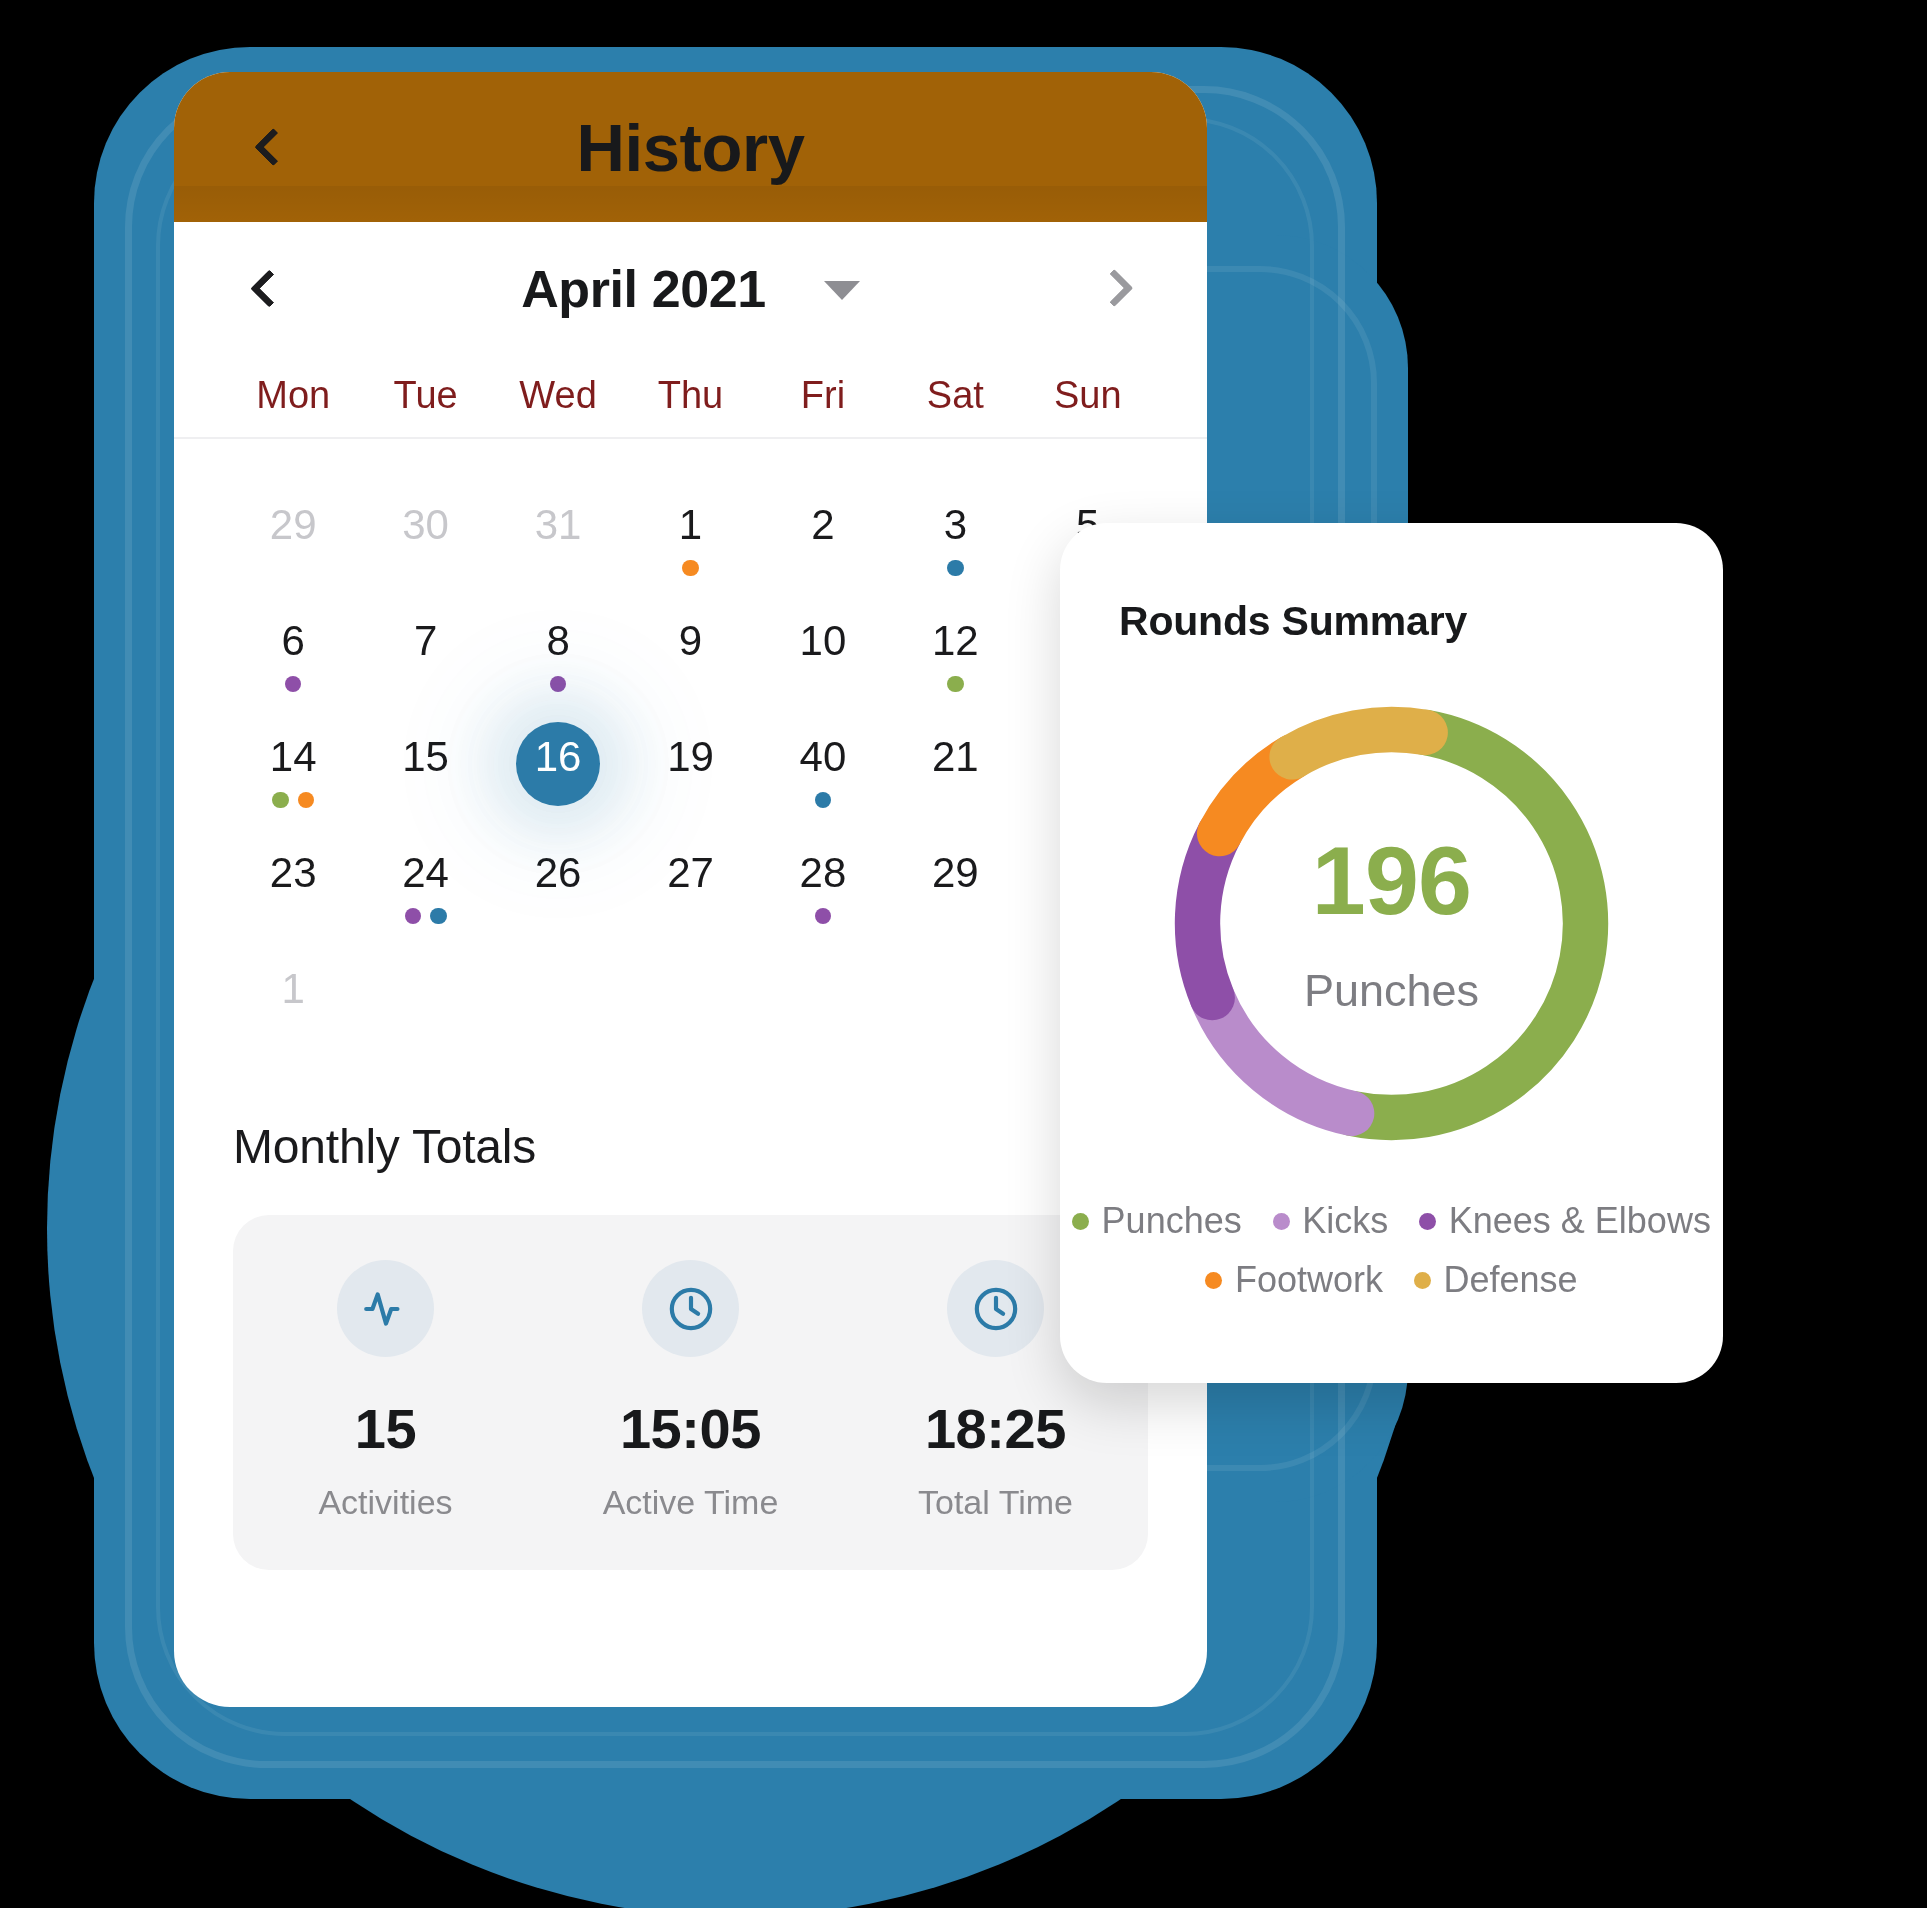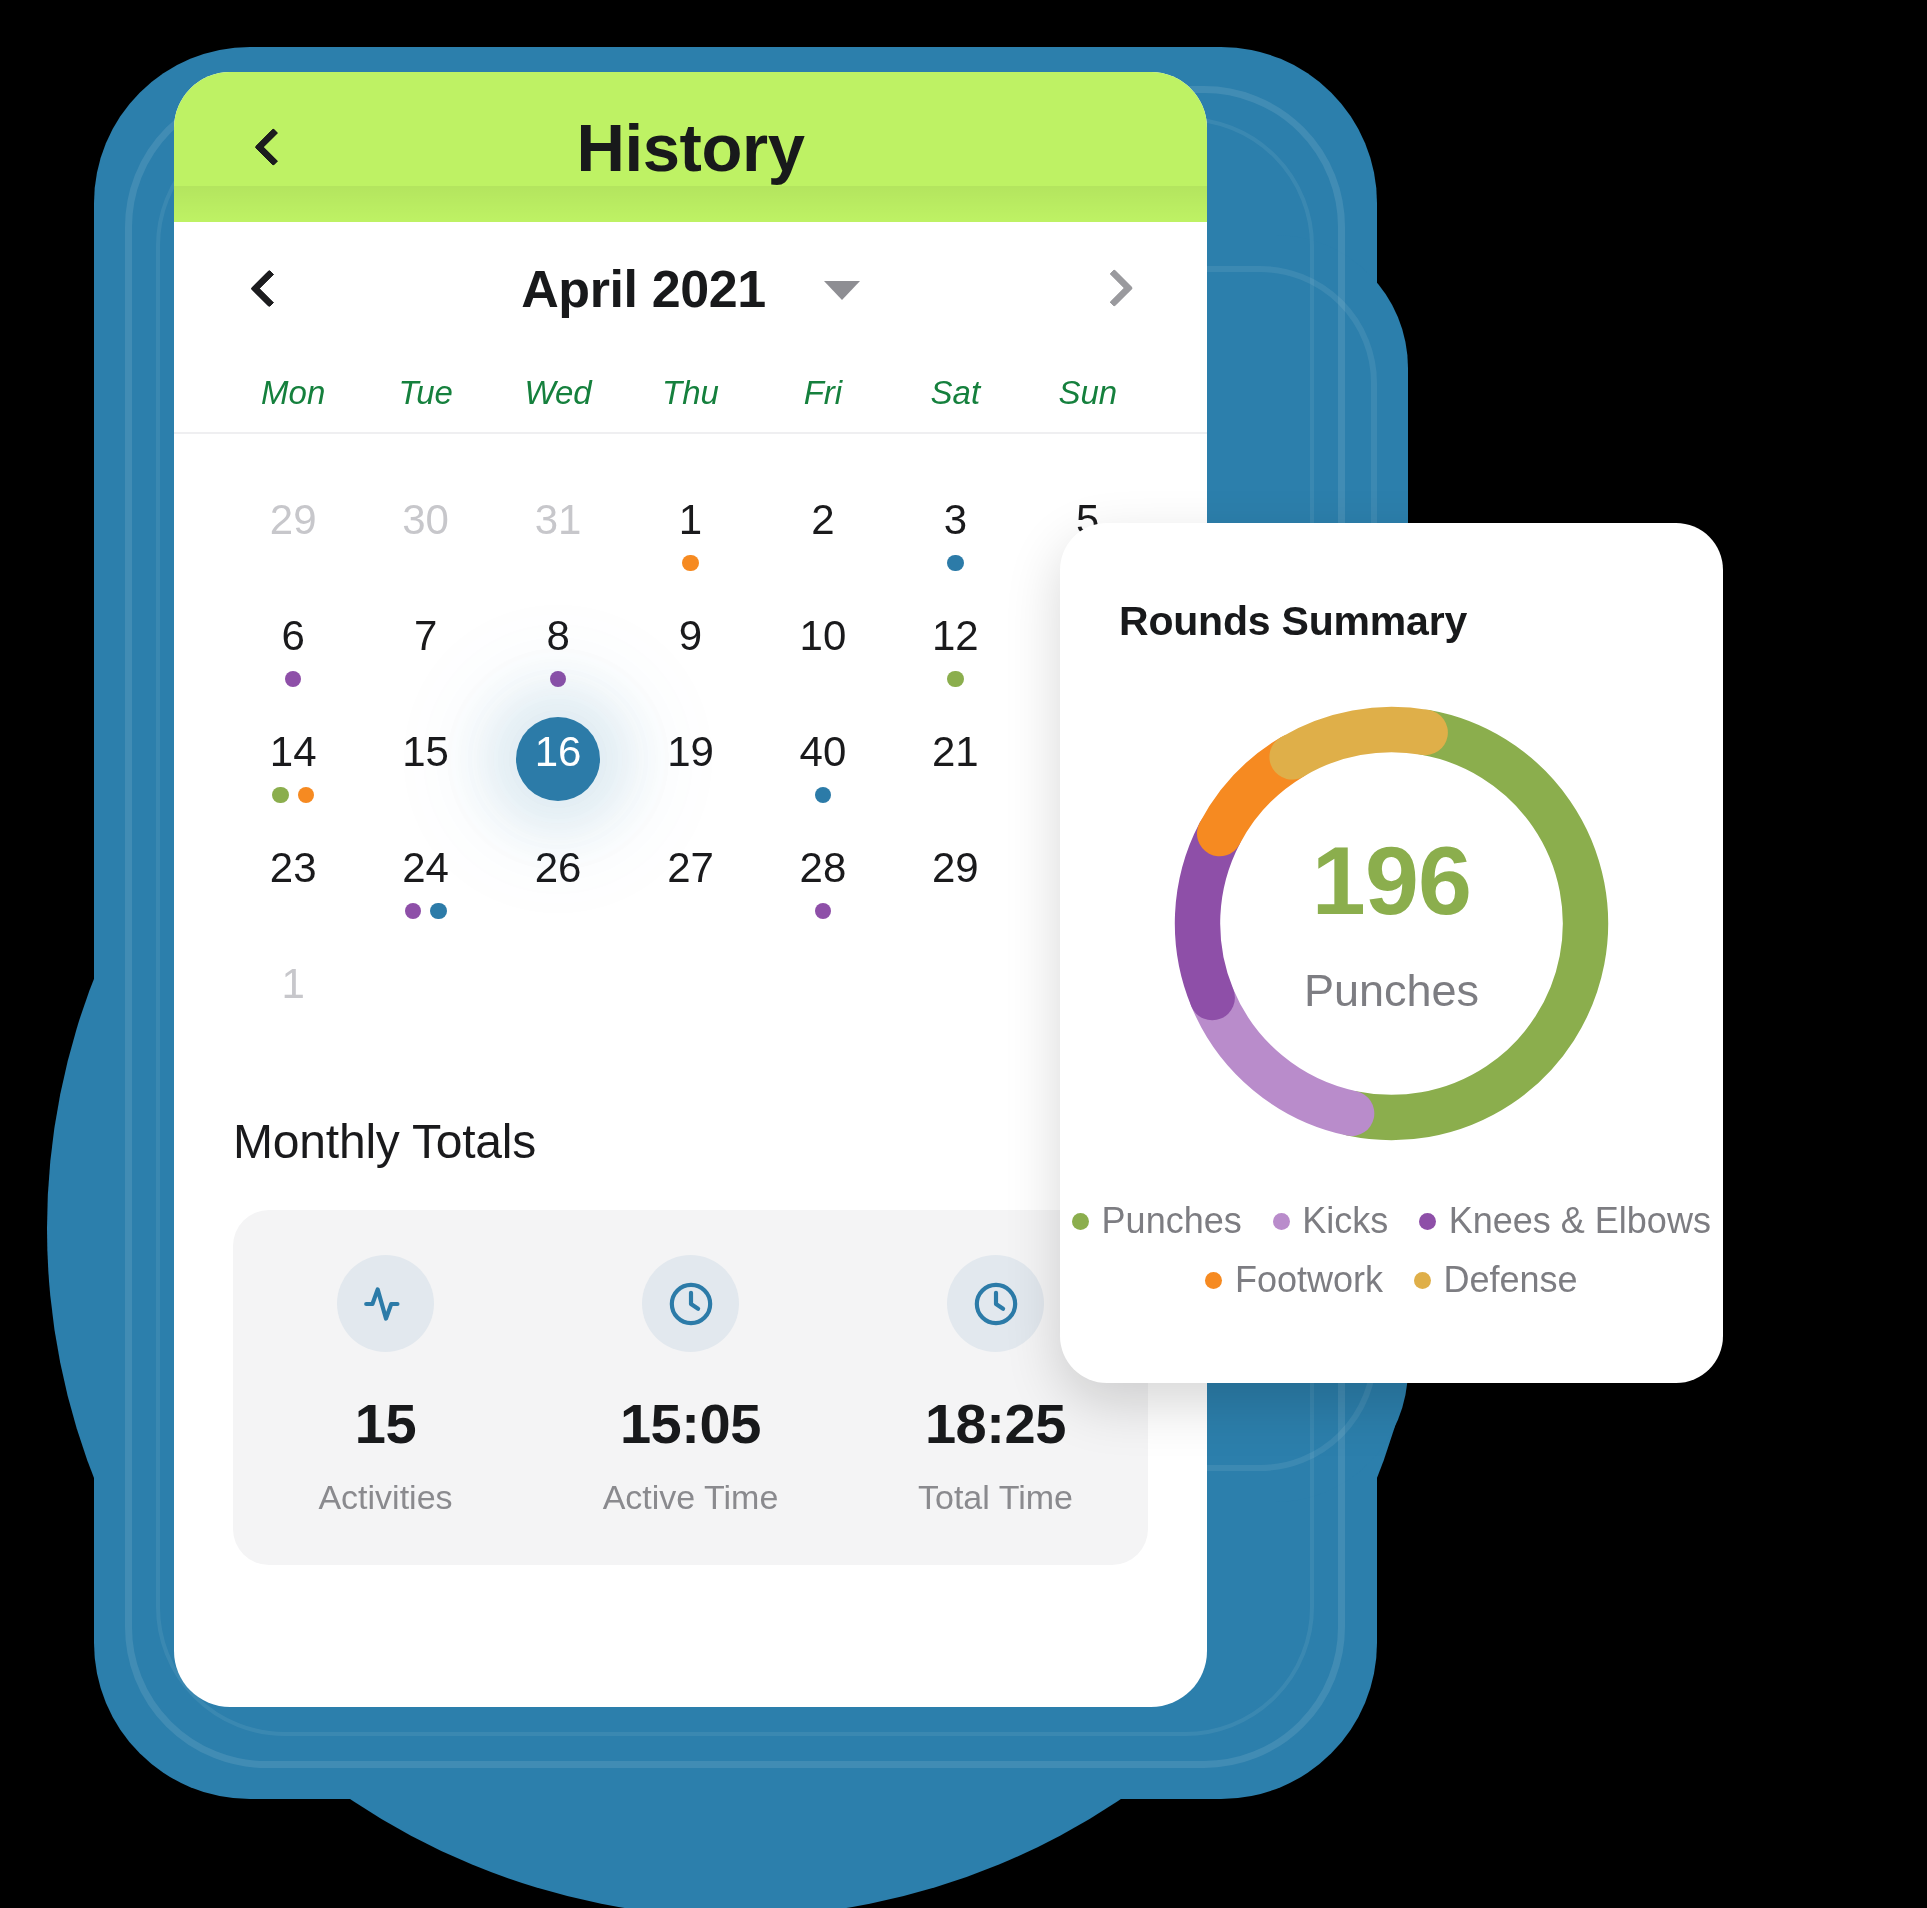--- a/index.html
+++ b/index.html
@@ -59,21 +59,21 @@
     width: 1033px; height: 1635px;
     background: #FFFFFF;
     border-radius: 56px;
     overflow: hidden;
   }
 
   
   .titlebar {
     position: relative;
     height: 150px;
-    background: #bef264;
+    background: #a16207;
     display: flex;
     align-items: center;
   }
   .titlebar:after {
     content: "";
     position: absolute; left: 0; right: 0; bottom: 0;
     height: 36px;
     background: linear-gradient(to bottom, rgba(0,0,0,0.055), rgba(0,0,0,0));
     pointer-events: none;
   }
@@ -141,24 +141,23 @@
   
   .weekdays {
     display: grid;
     grid-template-columns: repeat(7, 1fr);
     padding: 19px 53px 20.3px 53px;
     border-bottom: 2.3px solid #EFEFF1;
     margin: 0 0px;
   }
   .weekday {
     text-align: center;
-    font-size: 33px;
-    color: #15803d;
+    font-size: 38px;
+    color: #7f1d1d;
     font-weight: 400;
-    font-style: italic;
   }
 
   
   .dategrid {
     display: grid;
     grid-template-columns: repeat(7, 1fr);
     padding: 19px 53px 0 53px;
     row-gap: 0;
     margin-top: 25px;
   }

